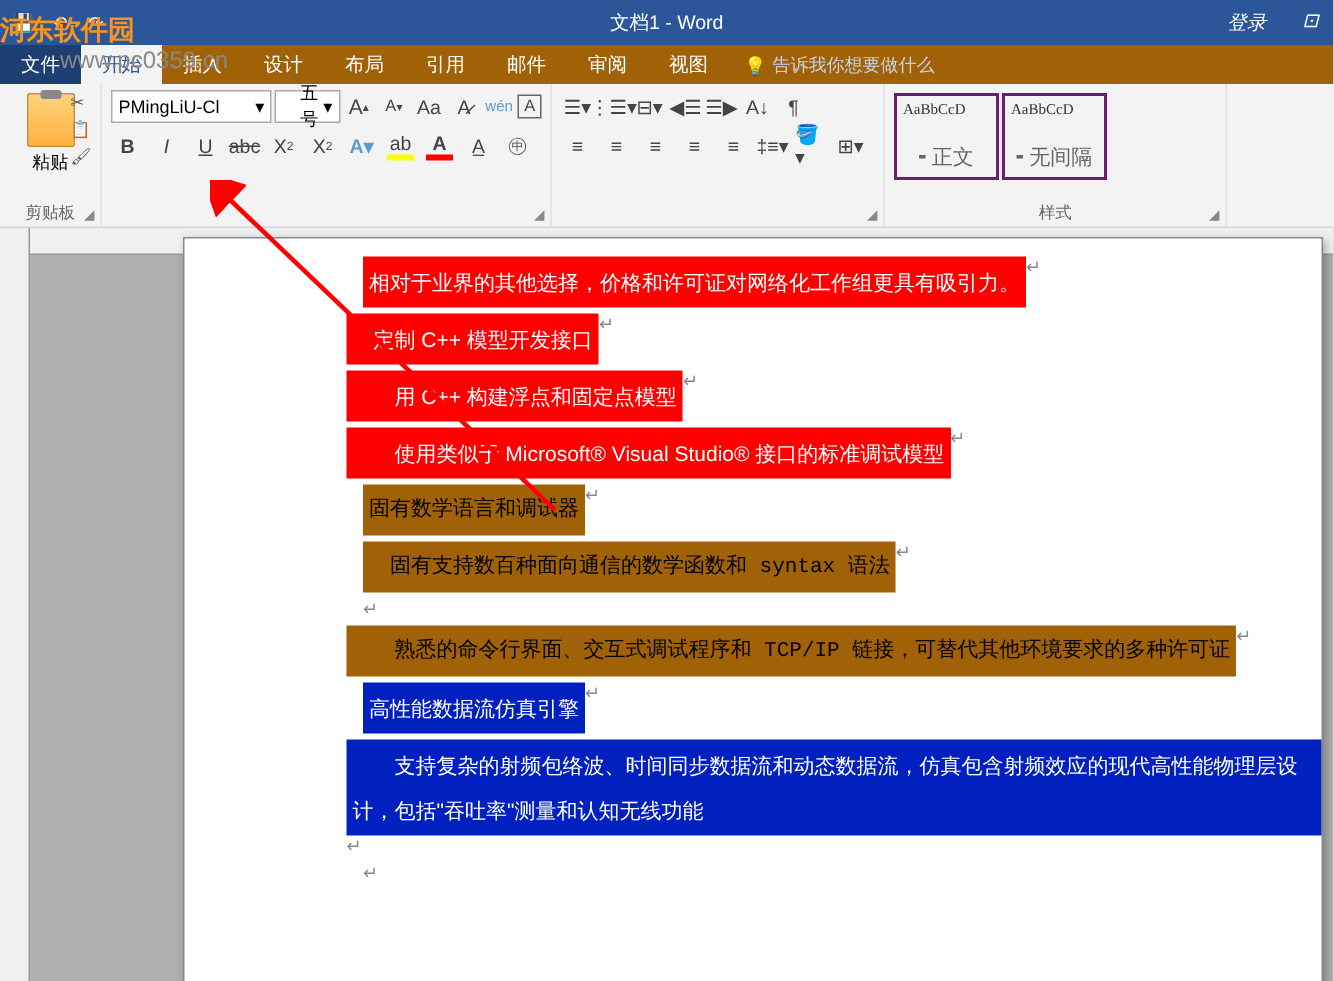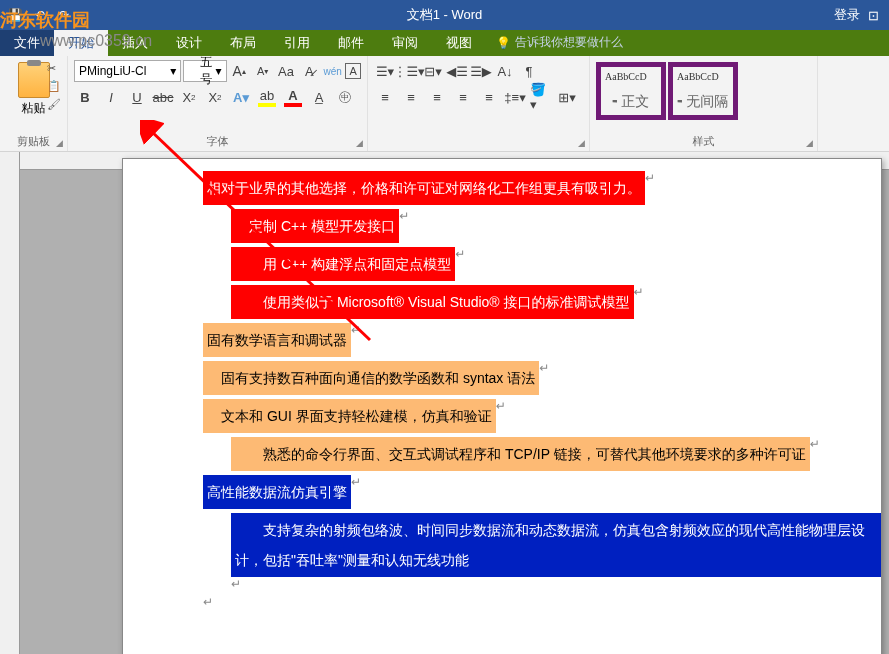--- a/index.html
+++ b/index.html
@@ -2,26 +2,26 @@
 <html><head>
   <meta charset="utf-8">
   <style>
     * { margin: 0; padding: 0; box-sizing: border-box; }
     body { font-family: "Microsoft YaHei", sans-serif; background: #e6e6e6; font-size: 12px; overflow: hidden; width: 889px; height: 654px; position: relative; }
     
     .titlebar { height: 30px; background: #2b579a; color: #fff; display: flex; align-items: center; position: relative; }
     .qat { display: flex; align-items: center; gap: 8px; padding-left: 8px; }
     .qat-icon { width: 16px; height: 16px; display: flex; align-items: center; justify-content: center; color: #fff; font-size: 12px; }
     .title-text { position: absolute; left: 50%; transform: translateX(-50%); font-size: 13px; }
-    .title-right { margin-left: auto; display: flex; align-items: center; gap: 8px; padding-right: 10px; font-size: 13px; }
+    .title-right { margin-left: auto; display: flex; gap: 24px; padding-right: 10px; font-size: 13px; font-style: italic; }
     
     .watermark { position: absolute; top: 8px; left: 0; color: #f7931e; font-size: 18px; font-weight: bold; z-index: 100; pointer-events: none; }
     .watermark-sub { position: absolute; top: 32px; left: 40px; color: #888; font-size: 16px; z-index: 100; }
     
-    .tabs { height: 26px; background: #4d7c0f; display: flex; align-items: flex-start; }
+    .tabs { height: 26px; background: #a16207; display: flex; align-items: flex-end; }
     .tab { padding: 4px 14px; color: #fff; font-size: 13px; cursor: pointer; }
     .tab.file { background: #1e3f72; }
     .tab.active { background: #f3f3f3; color: #2b579a; }
     .tell-me { display: flex; align-items: center; padding: 4px 10px; color: #c5d3e8; font-size: 12px; gap: 4px; }
     
     .ribbon { height: 96px; background: #f3f3f3; border-bottom: 1px solid #d4d4d4; display: flex; position: relative; }
     .group { border-right: 1px solid #e1e1e1; padding: 4px 6px; display: flex; flex-direction: column; position: relative; }
     .group-label { position: absolute; bottom: 2px; left: 0; right: 0; text-align: center; font-size: 11px; color: #666; }
     .group-launcher { position: absolute; bottom: 3px; right: 4px; font-size: 9px; color: #888; }
     
@@ -42,37 +42,37 @@
     .tb-btn.bold { font-weight: bold; }
     .tb-btn.italic { font-style: italic; }
     .tb-btn.under { text-decoration: underline; }
     .tb-btn sup { font-size: 8px; }
     .tb-btn sub { font-size: 8px; }
     .highlight-swatch { width: 18px; height: 4px; background: #ffff00; }
     .color-swatch { width: 18px; height: 4px; background: #ff0000; }
     
     .para-grp { width: 222px; }
     .styles-grp { width: 228px; }
-    .style-box { border: 5px solid #701a75; width: 70px; height: 58px; display: flex; flex-direction: column; padding: 4px; font-size: 10px; margin-top: 2px; }
+    .style-box { border: 2px solid #701a75; width: 70px; height: 58px; display: flex; flex-direction: column; padding: 4px; font-size: 10px; margin-top: 2px; }
     .style-preview { font-family: serif; color: #333; flex: 1; }
     .style-name { color: #666; font-size: 14px; text-align: center; }
     .styles-row { display: flex; gap: 2px; }
     
     .doc-area { position: absolute; top: 152px; left: 0; right: 0; bottom: 0; background: #b0b0b0; overflow: hidden; }
     .ruler-corner { position: absolute; left: 0; top: 0; width: 20px; height: 20px; background: #f0f0f0; border-right: 1px solid #999; border-bottom: 1px solid #999; }
     .ruler-h { position: absolute; left: 20px; top: 0; right: 0; height: 18px; background: #f0f0f0; border-bottom: 1px solid #999; }
     .ruler-v { position: absolute; left: 0; top: 18px; width: 20px; bottom: 0; background: #f0f0f0; border-right: 1px solid #999; }
     .page { position: absolute; left: 122px; top: 6px; width: 760px; min-height: 640px; background: #fff; border: 1px solid #888; box-shadow: 2px 2px 6px rgba(0,0,0,0.3); padding: 8px 0 0 0; }
     
     .line { margin: 4px 0; display: flex; flex-wrap: wrap; }
-    .indent1 { padding-left: 80px; text-align: center; }
+    .indent1 { padding-left: 119px; text-align: center; }
     .indent2 { padding-left: 108px; }
     .hl { display: inline; padding: 2px 4px; color: #fff; font-size: 14px; line-height: 30px; }
     .hl.red { background: #ff0000; }
-    .hl.green { background: #fdba74; color: #000; }
+    .hl.green { background: #a16207; color: #000; font-family: Liberation Mono, monospace; }
     .hl.blue { background: #0020c0; }
     .para-mark { color: #888; font-size: 12px; }
     
     .arrow { position: absolute; top: 120px; left: 140px; width: 240px; height: 240px; pointer-events: none; z-index: 50; }
   </style>
 </head>
 <body>
 
 <div class="watermark">河东软件园</div>
 <div class="watermark-sub">www.pc0359.cn</div>
@@ -150,21 +150,20 @@
           <span>ab</span>
           <div class="highlight-swatch"></div>
         </div>
       <div class="tb-btn" style="flex-direction:column;gap:0">
           <span style="font-weight:bold">A</span>
           <div class="color-swatch"></div>
         </div>
       <div class="tb-btn">A̲</div>
       <div class="tb-btn">㊥</div>
     </div>
-    <div class="group-label">字体</div>
     <div class="group-launcher">◢</div>
   </div>
 
   <div class="group para-grp">
     <div class="font-row1">
       <div class="tb-btn">☰▾</div>
       <div class="tb-btn">⋮☰▾</div>
       <div class="tb-btn">⊟▾</div>
       <div class="tb-btn">◀☰</div>
       <div class="tb-btn">☰▶</div>
@@ -223,21 +222,20 @@
       </div>
       <div class="line indent1">
         <span class="hl green">固有数学语言和调试器</span>
         <span class="para-mark">↵</span>
       </div>
       <div class="line indent1">
         <span class="hl green">　固有支持数百种面向通信的数学函数和 syntax 语法</span>
         <span class="para-mark">↵</span>
       </div>
       <div class="line indent1">
-        <span class="hl green">　文本和 GUI 界面支持轻松建模，仿真和验证</span>
         <span class="para-mark">↵</span>
       </div>
       <div class="line indent2">
         <span class="hl green">　　熟悉的命令行界面、交互式调试程序和 TCP/IP 链接，可替代其他环境要求的多种许可证</span>
         <span class="para-mark">↵</span>
       </div>
       <div class="line indent1">
         <span class="hl blue">高性能数据流仿真引擎</span>
         <span class="para-mark">↵</span>
       </div>

